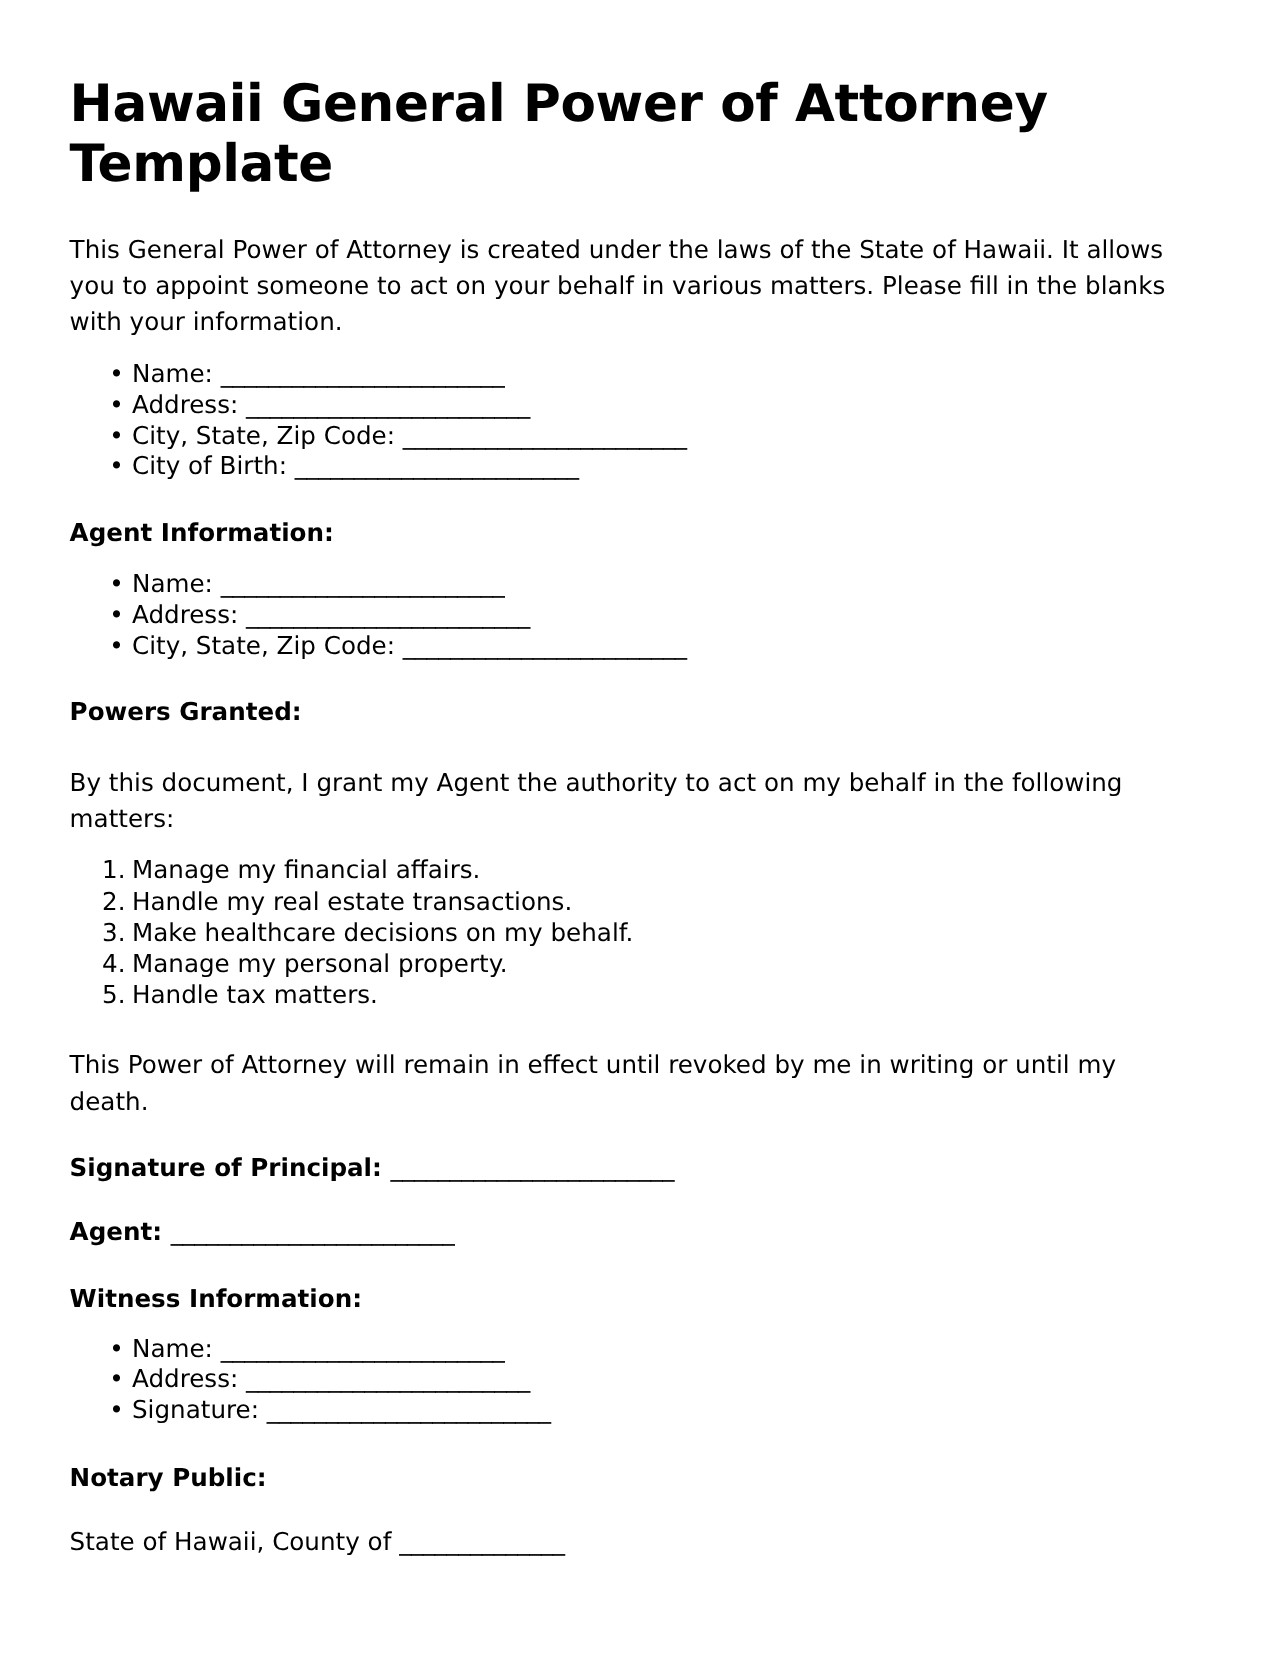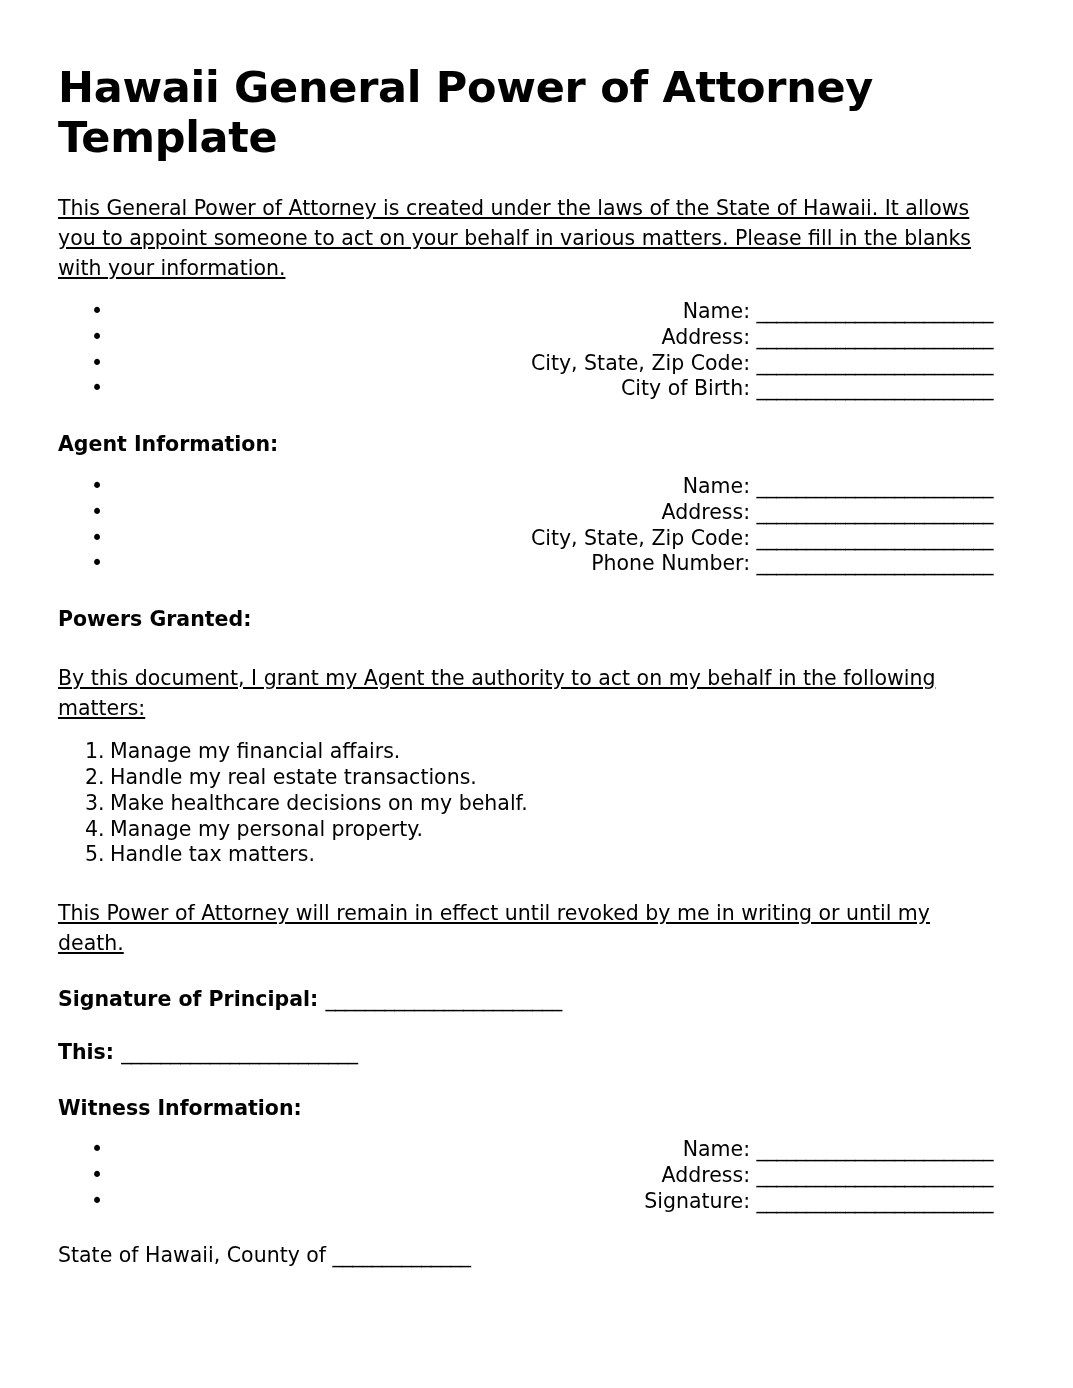--- a/index.html
+++ b/index.html
@@ -41,37 +41,35 @@
     max-width: 880px;
   }
 
   p.body-text {
     font-size: 20.5px;
     line-height: 1.47;
     margin: 30px 0 0 0;
     padding: 0;
     color: #000;
     max-width: 936px;
-    text-decoration: underline;
   }
 
   h2.section-heading {
     font-size: 20.5px;
     font-weight: bold;
     margin: 29px 0 0 0;
     padding: 0;
     line-height: 1.3;
     color: #000;
   }
 
   ul.field-list {
     list-style: none;
     margin: 16px 0 0 0;
     padding: 0;
-    text-align: right;
   }
   ul.field-list > li {
     position: relative;
     padding-left: 52px;
     font-size: 20.5px;
     line-height: 1.26;
     color: #000;
     white-space: nowrap;
   }
   ul.field-list > li::before {
@@ -160,44 +158,44 @@
       <li><span>Address:</span> <span class="blank">________________________</span></li>
       <li><span>City, State, Zip Code:</span> <span class="blank">________________________</span></li>
       <li><span>City of Birth:</span> <span class="blank">________________________</span></li>
     </ul>
 
     <h2 class="section-heading">Agent Information:</h2>
     <ul class="field-list">
       <li><span>Name:</span> <span class="blank">________________________</span></li>
       <li><span>Address:</span> <span class="blank">________________________</span></li>
       <li><span>City, State, Zip Code:</span> <span class="blank">________________________</span></li>
-      <li><span>Phone Number:</span> <span class="blank">________________________</span></li>
     </ul>
 
     <h2 class="section-heading">Powers Granted:</h2>
     <p class="body-text">By this document, I grant my Agent the authority to act on my behalf in the following matters:</p>
     <ol class="powers-list">
       <li>Manage my financial affairs.</li>
       <li>Handle my real estate transactions.</li>
       <li>Make healthcare decisions on my behalf.</li>
       <li>Manage my personal property.</li>
       <li>Handle tax matters.</li>
     </ol>
     <p class="body-text">This Power of Attorney will remain in effect until revoked by me in writing or until my death.</p>
 
     <div class="signature-line"><span>Signature of Principal:</span> <span class="blank">________________________</span></div>
 
-    <div class="signature-line"><span>This:</span> <span class="blank">________________________</span></div>
+    <div class="signature-line"><span>Agent:</span> <span class="blank">________________________</span></div>
 
     <h2 class="section-heading">Witness Information:</h2>
     <ul class="field-list">
       <li><span>Name:</span> <span class="blank">________________________</span></li>
       <li><span>Address:</span> <span class="blank">________________________</span></li>
       <li><span>Signature:</span> <span class="blank">________________________</span></li>
     </ul>
 
+    <h2 class="section-heading">Notary Public:</h2>
 
     <div class="notary-line"><span>State of Hawaii, County of</span> <span class="blank">______________</span></div>
 
   </div>
 
 
 </div>
 
 </body></html>

